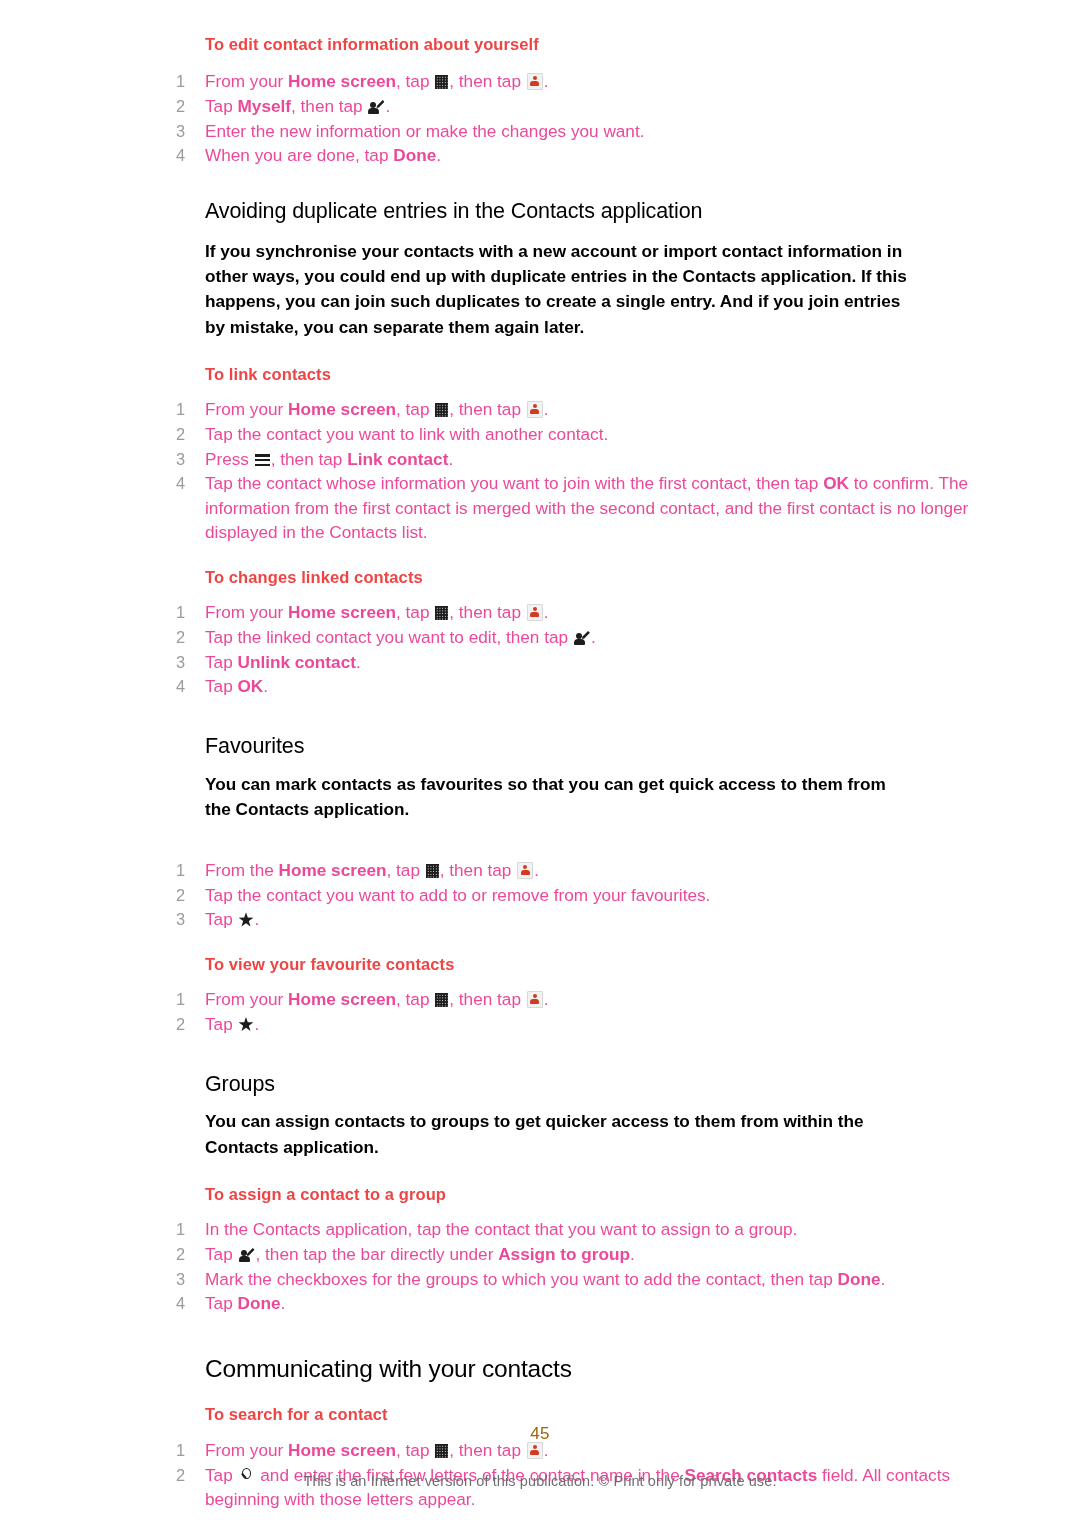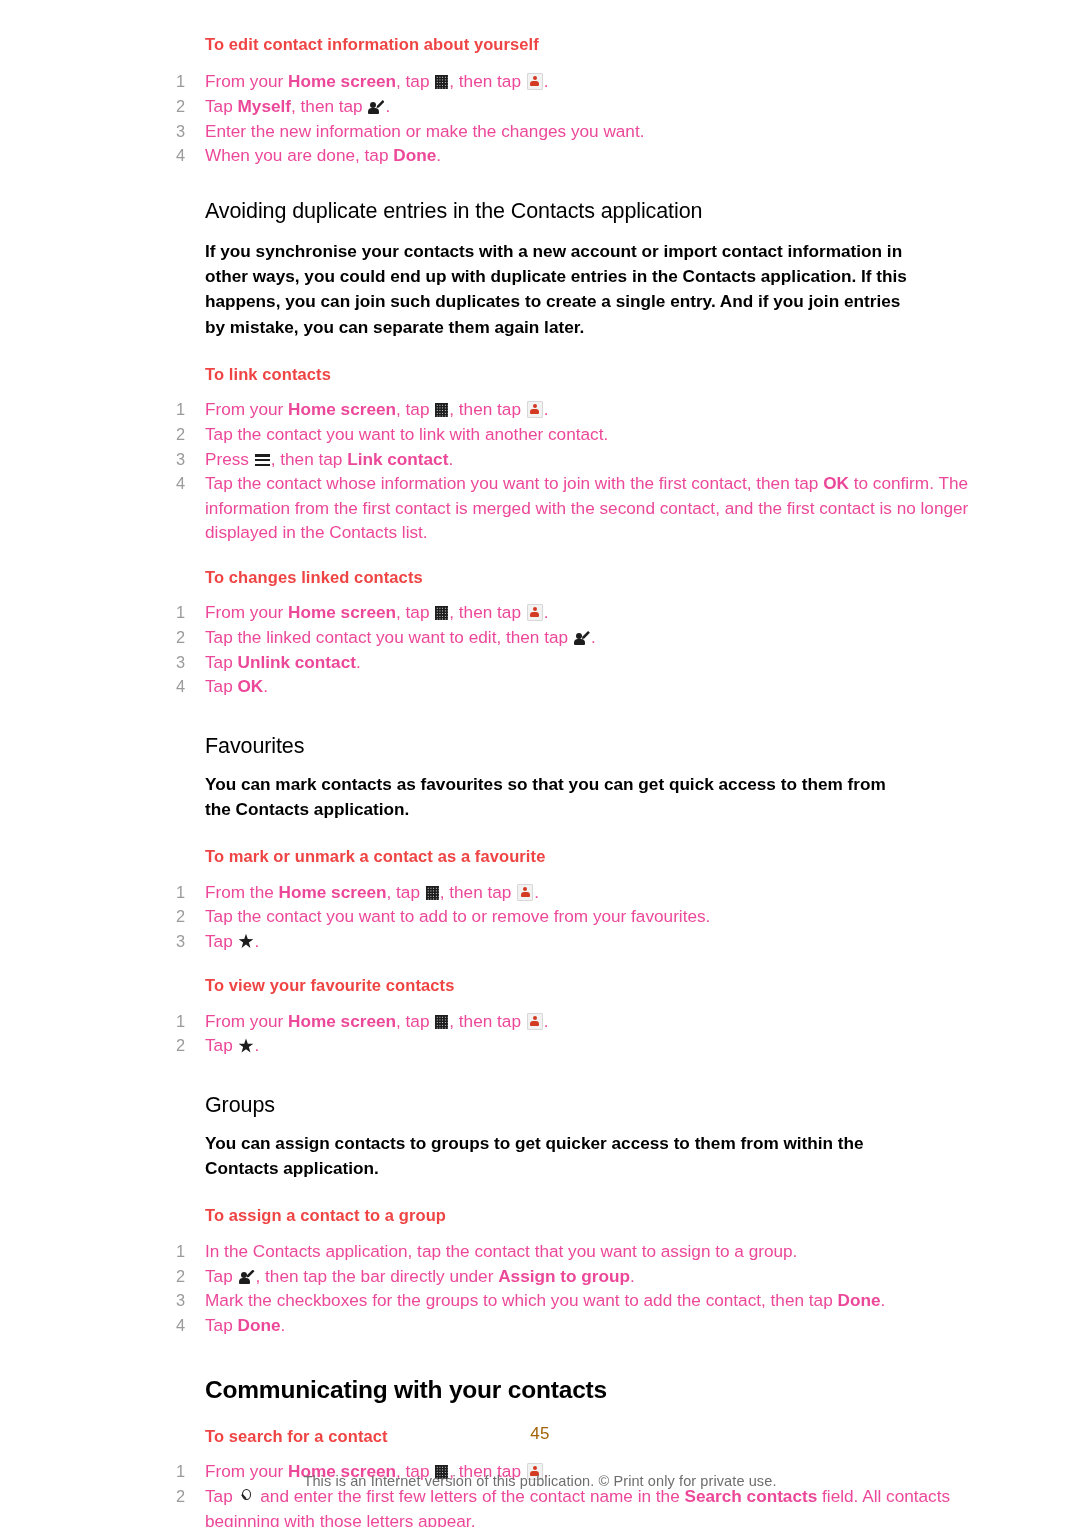--- a/index.html
+++ b/index.html
@@ -24,21 +24,21 @@
   }
   .content {
     position: absolute;
     left: 0;
     top: 0;
     width: 1080px;
   }
 
   h1.chapter {
     font-size: 24.5px;
-    font-weight: bold;
+    font-weight: normal;
     letter-spacing: -0.2px;
     margin: 0;
     padding: 0 170px 0 205px;
     line-height: 1.25;
     color: #000;
   }
   h2.section {
     font-size: 21.5px;
     font-weight: normal;
     letter-spacing: -0.1px;
@@ -327,21 +327,20 @@
     </ol>
 
     <div class="sp-34"></div>
 
     <h2 class="section">Favourites</h2>
     <div class="sp-12"></div>
     <p class="para">You can mark contacts as favourites so that you can get quick access to them from the Contacts application.</p>
 
     <div class="sp-24"></div>
 
-    <h3 class="task">To mark or unmark a contact as a favourite</h3>
     <div class="sp-12"></div>
     <ol class="steps">
       <li>
         <span>From the </span><b>Home screen</b><span>, tap </span><span class="ic ic-grid"></span><span>, then tap </span><span class="ic ic-contacts"></span><span>.</span>
       </li>
       <li>
         <span>Tap the contact you want to add to or remove from your favourites.</span>
       </li>
       <li>
         <span>Tap </span><span class="ic ic-star"></span><span>.</span>

